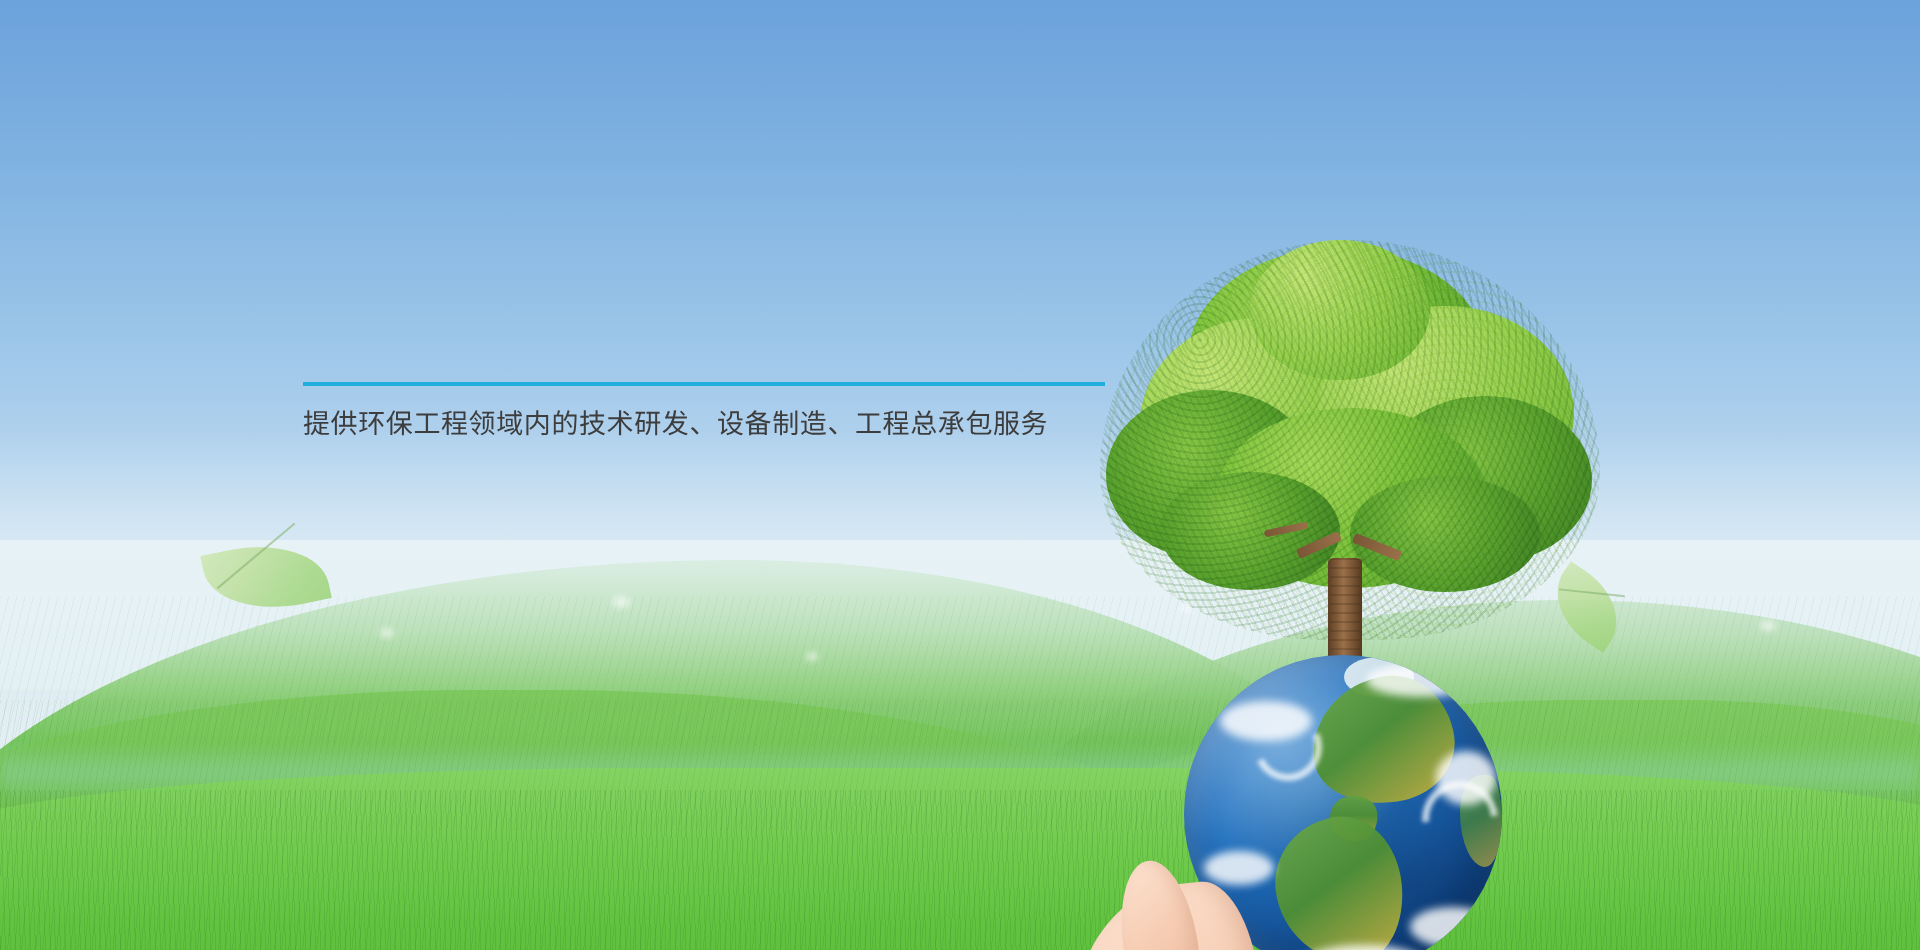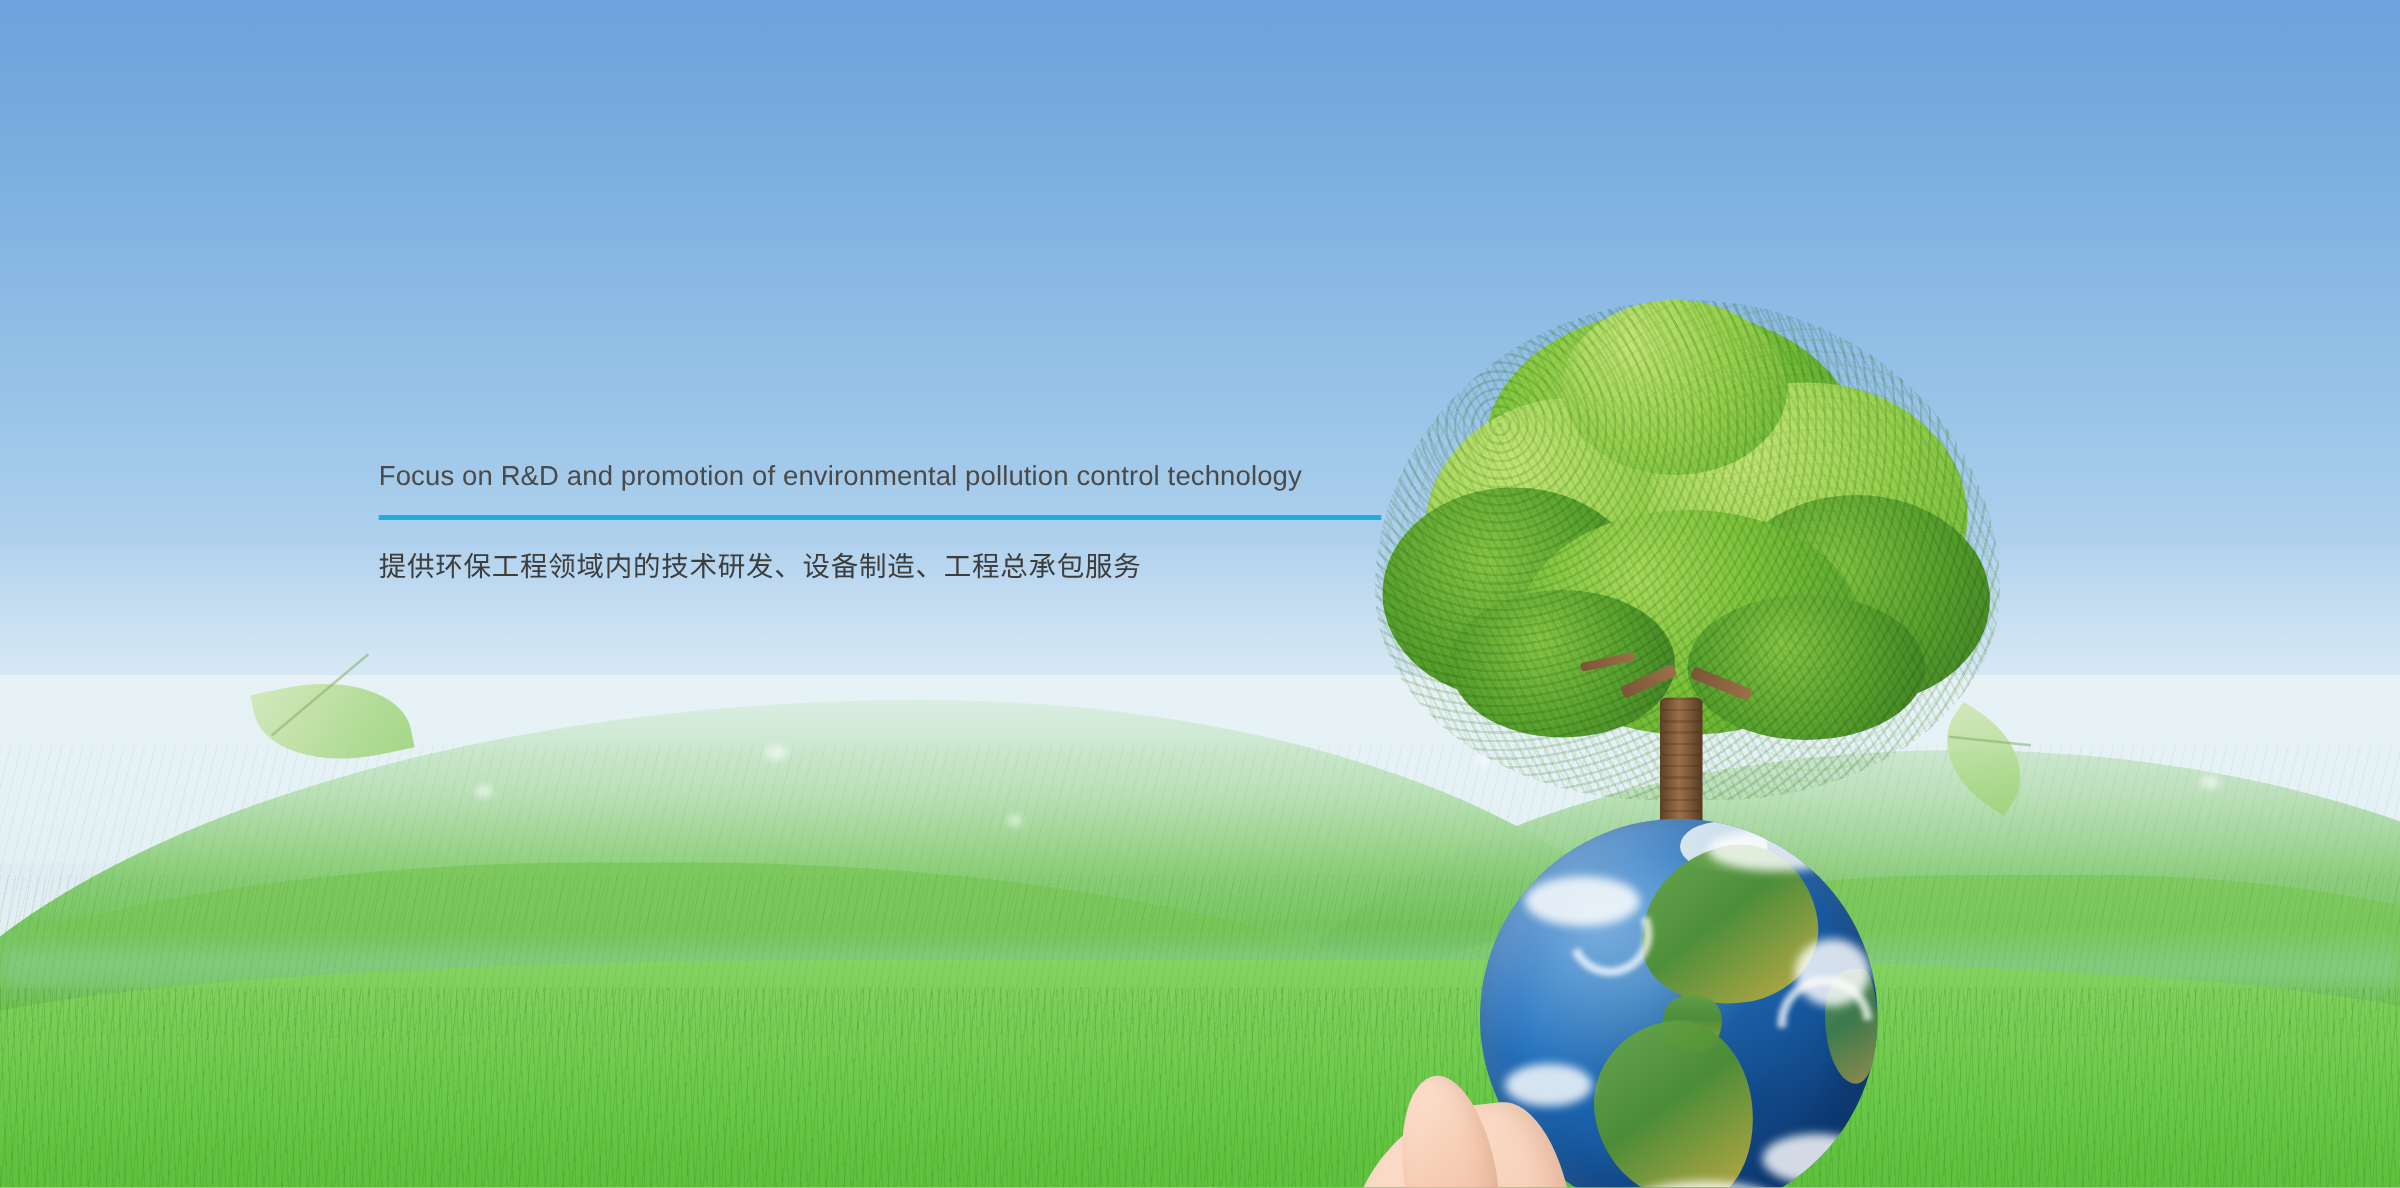--- a/index.html
+++ b/index.html
@@ -260,21 +260,21 @@
 
   .rule {
     margin-top: 16px;
     width: 802px;
     height: 4px;
     background: #22aedd;
   }
 
   .subline {
     margin-top: 19px;
-    font-size: 22px;
+    font-size: 27px;
     line-height: 38px;
     color: #3d3d3d;
     letter-spacing: 0.6px;
     white-space: nowrap;
   }
 
   
   .scene {
     position: absolute;
     left: 1100px;
@@ -523,21 +523,20 @@
 
     <div class="hands">
       <div class="hand palm-left"></div>
       <div class="hand thumb"></div>
 
     </div>
 
   </div>
 
   <div class="copy">
-    <div class="eyebrow">Focus on R&amp;D and promotion of environmental pollution control technology</div>
 
 
     <div class="rule"></div>
 
     <div class="subline">提供环保工程领域内的技术研发、设备制造、工程总承包服务</div>
   </div>
 
 </div>
 
 </body></html>

